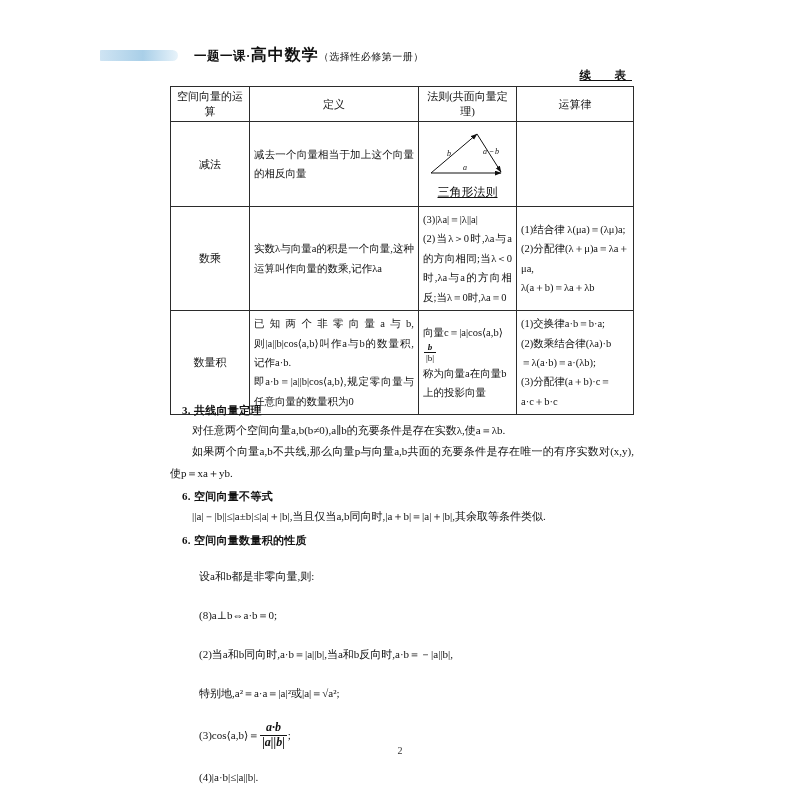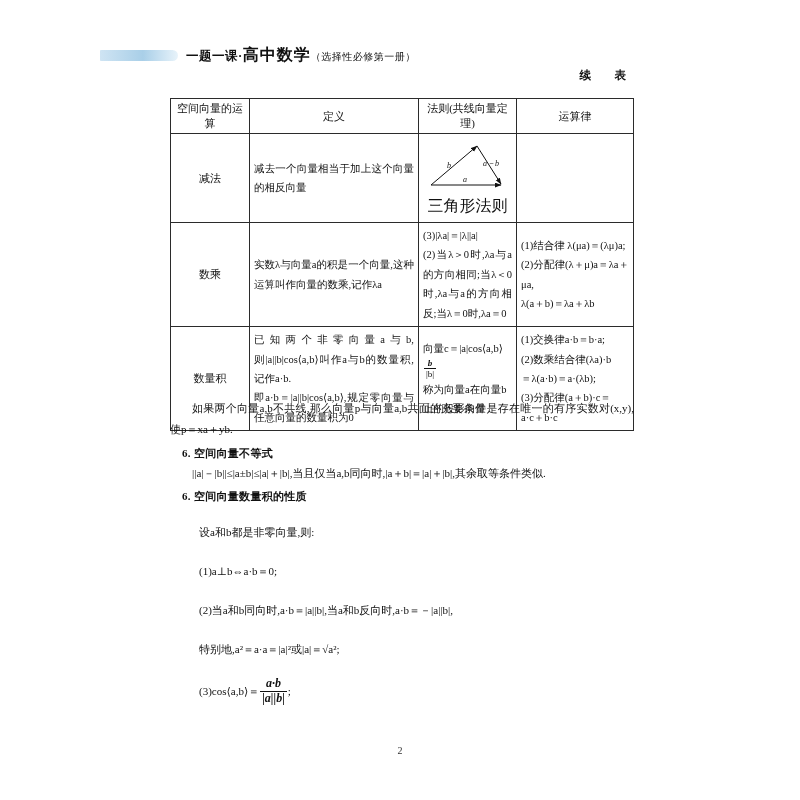--- a/index.html
+++ b/index.html
@@ -11,47 +11,47 @@
     position:relative;
     overflow:hidden;
   }
   .page{position:absolute;left:0;top:0;width:800px;height:800px;}
 
   
   .header{position:absolute;left:100px;top:44px;width:600px;height:22px;display:flex;align-items:center;}
   .header-bar{width:78px;height:11px;margin-right:8px;
     background:linear-gradient(to right,#cfe4f3,#a9cfe8 55%,#e8f3fa);
     border-radius:1px 6px 6px 1px;}
-  .header-txt{white-space:nowrap;letter-spacing:.5px;}
+  .header-txt{white-space:nowrap;letter-spacing:.5px;margin-left:8px;}
   .hd-small{font-size:12.5px;font-weight:bold;}
   .hd-big{font-size:16px;font-weight:bold;letter-spacing:1px;}
   .hd-paren{font-size:10px;}
 
   
-  .cont-label{position:absolute;right:168px;top:68px;font-size:11.5px;font-weight:bold;letter-spacing:6px;}
+  .cont-label{position:absolute;right:168px;top:68px;font-size:11.5px;font-weight:bold;letter-spacing:6px;text-decoration:underline;}
 
   
-  .tbl{position:absolute;left:170px;top:98px;width:463px;border-collapse:collapse;table-layout:fixed;}
+  .tbl{position:absolute;left:170px;top:86px;width:463px;border-collapse:collapse;table-layout:fixed;}
   .tbl td,.tbl th{border:1px solid #2b2b2b;padding:3px 4px;vertical-align:middle;font-weight:normal;}
   .tbl .thead td{text-align:center;font-size:11px;height:20px;padding:2px;}
   .c1{width:79px;}.c2{width:169px;}.c3{width:98px;}.c4{width:117px;}
   .op-name{text-align:center;font-size:11px;margin-left:40px;}
   .cell-txt{font-size:10.5px;line-height:1.85;text-align:justify;}
   .cell-txt-c{font-size:10.5px;line-height:1.85;}
   .mb{font-weight:bold;font-style:italic;}
 
   
   .frac{display:inline-block;vertical-align:-0.55em;text-align:center;font-size:9px;line-height:1.15;margin:0 1px;}
   .frac .num{display:block;padding:0 2px;}
   .frac .den{display:block;border-top:1px solid #111;padding:0 2px;}
 
   
   .fig{text-align:center;padding:4px 0 2px;}
   .fig svg{display:block;margin:0 auto;}
-  .fig-cap{font-size:16px;margin-top:1px;}
+  .fig-cap{font-size:12px;margin-top:1px;text-decoration:underline;}
 
   
   .body{position:absolute;left:170px;top:398px;width:464px;}
   .sec-h{font-size:11px;font-weight:bold;margin:5px 0 2px 12px;letter-spacing:.3px;}
   .sec-p{font-size:11px;line-height:1.95;text-align:justify;text-indent:22px;margin:0;}
   .item{font-size:11px;line-height:2.0;text-indent:0;margin:17px;padding-left:12px;}
 
   .pageno{position:absolute;left:0;top:745px;width:800px;text-align:center;font-size:10px;color:#333;}
 </style>
 </head>
@@ -72,21 +72,21 @@
     <colgroup>
         <col class="c1">
         <col class="c2">
         <col class="c3">
         <col class="c4">
       </colgroup>
     <tbody>
       <tr class="thead">
         <td>空间向量的运算</td>
         <td>定义</td>
-        <td>法则(共线向量定理)</td>
+        <td>法则(共面向量定理)</td>
         <td>运算律</td>
       </tr>
 
       <tr style="height:82px;">
         <td class="op-name">减法</td>
         <td class="cell-txt">减去一个向量相当于加上这个向量的相反向量</td>
         <td>
           <div class="fig">
             <svg width="86" height="54" viewBox="0 0 86 54">
               <defs>
@@ -139,37 +139,42 @@
           <div>＝λ(a·b)＝a·(λb);</div>
           <div>(3)分配律(a＋b)·c＝</div>
           <div>a·c＋b·c</div>
         </td>
       </tr>
     </tbody>
   </table>
 
   <div class="body">
 
+    <div>
+      <div class="sec-h">3. 共线向量定理</div>
+      <p class="sec-p">对任意两个空间向量a,b(b≠0),a∥b的充要条件是存在实数λ,使a＝λb.</p>
+    </div>
 
     <div>
       <p class="sec-p">如果两个向量a,b不共线,那么向量p与向量a,b共面的充要条件是存在唯一的有序实数对(x,y),使p＝xa＋yb.</p>
     </div>
 
     <div>
       <div class="sec-h">6. 空间向量不等式</div>
       <p class="sec-p">||a|－|b||≤|a±b|≤|a|＋|b|,当且仅当a,b同向时,|a＋b|＝|a|＋|b|,其余取等条件类似.</p>
     </div>
 
     <div>
       <div class="sec-h">6. 空间向量数量积的性质</div>
       <p class="item">设a和b都是非零向量,则:</p>
-      <p class="item">(1)a⊥b⇔a·b＝0;</p>
+      <p class="item">(8)a⊥b⇔a·b＝0;</p>
       <p class="item">(2)当a和b同向时,a·b＝|a||b|,当a和b反向时,a·b＝－|a||b|,</p>
       <p class="item">特别地,a²＝a·a＝|a|²或|a|＝√a²;</p>
       <p class="item">
         <span>(3)cos⟨a,b⟩＝</span><span class="frac" style="font-size:12px;"><span class="num mb">a·b</span><span class="den mb">|a||b|</span></span><span>;</span>
       </p>
+      <p class="item">(4)|a·b|≤|a||b|.</p>
     </div>
 
   </div>
 
   <div class="pageno">2</div>
 </div>
 
 </body></html>

